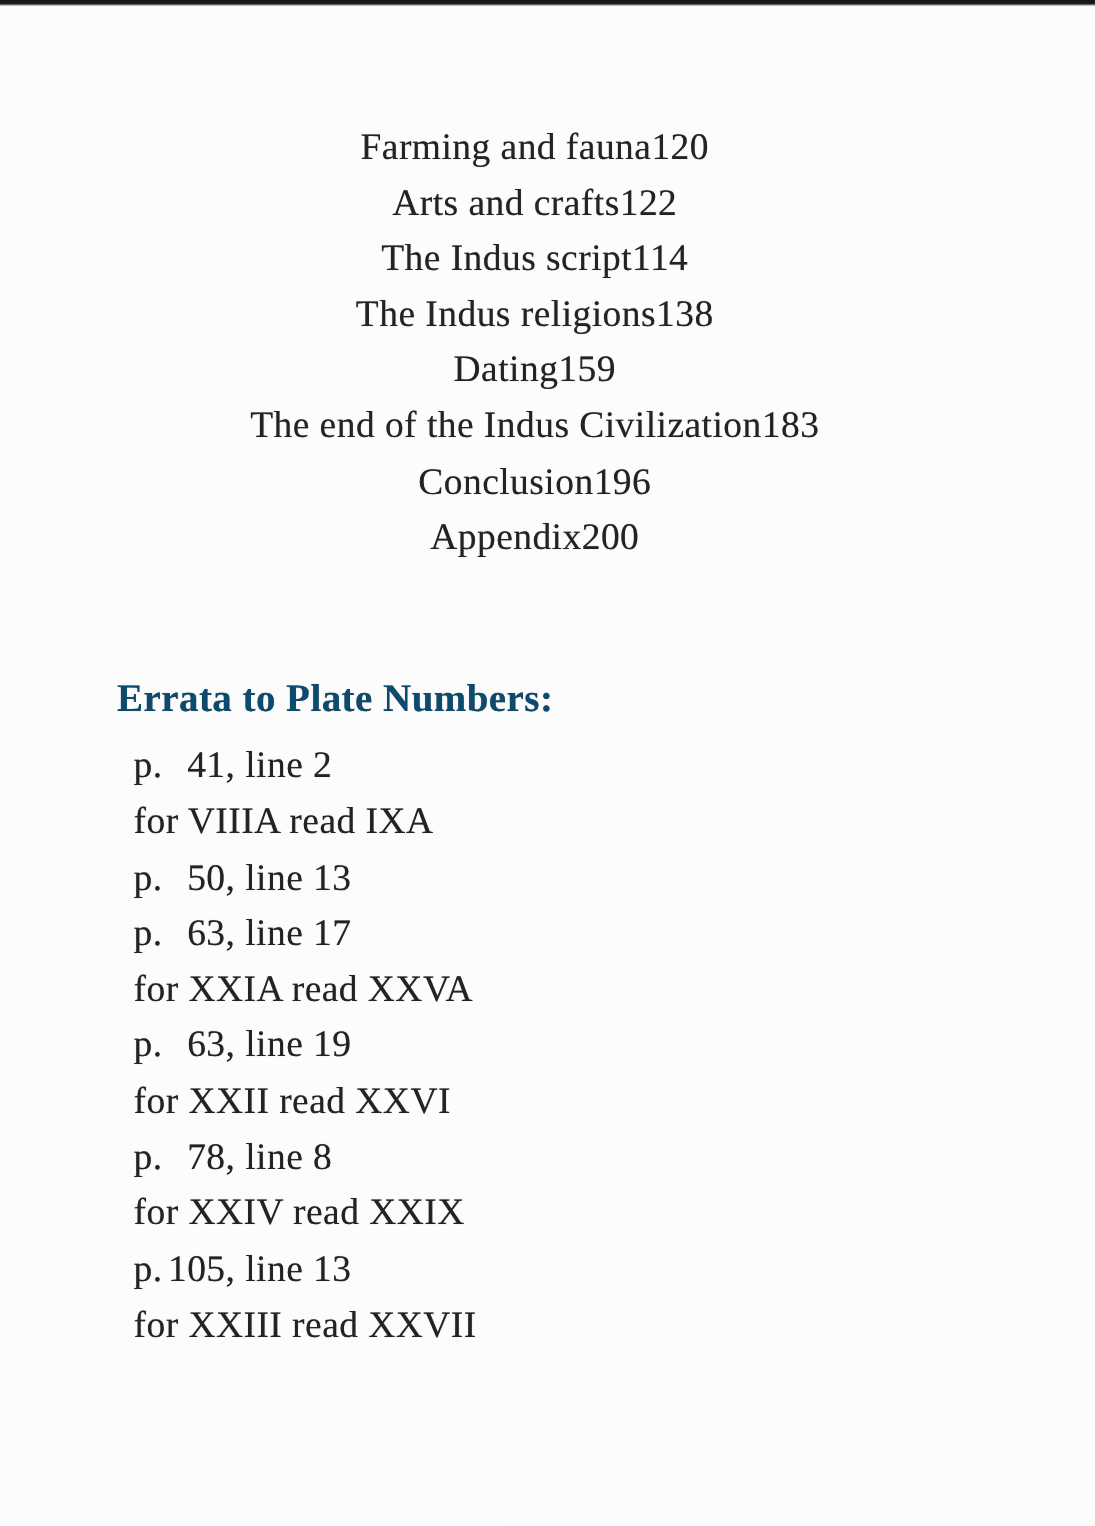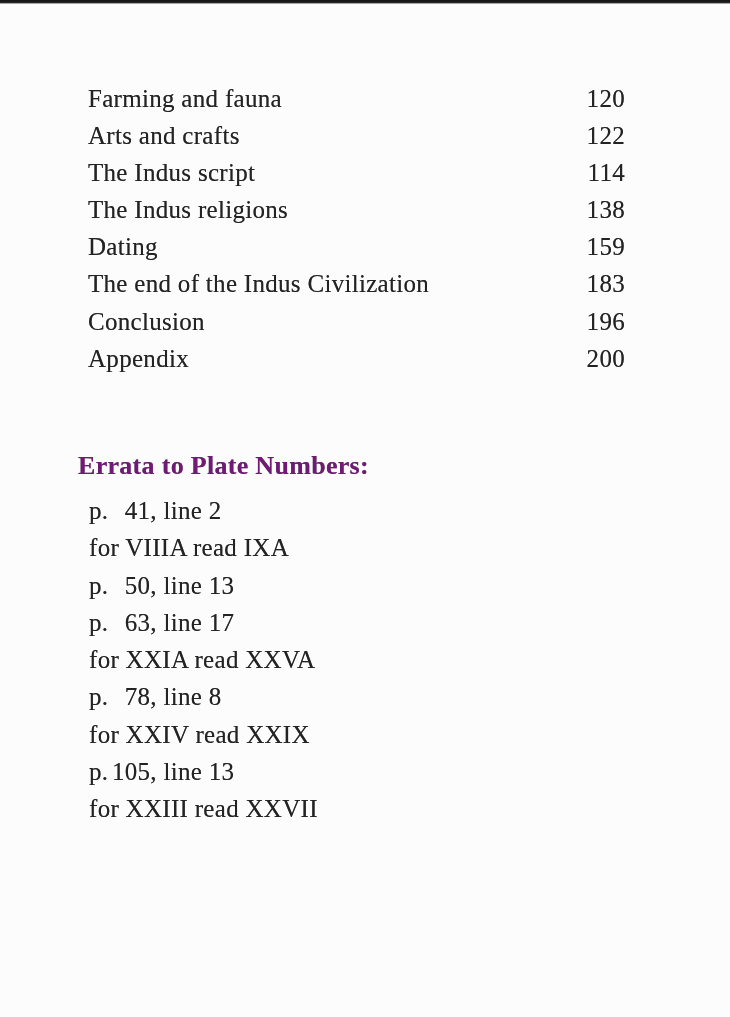--- a/index.html
+++ b/index.html
@@ -25,33 +25,33 @@
     position: absolute;
     top: 80px; left: 88px;
     width: 537px;               
     font-size: 25px;
     line-height: 37.1px;
     letter-spacing: 0.3px;
     text-shadow: 0 0 0.5px rgba(35,35,35,.55); 
   }
   .toc-row {
     display: flex;
-    justify-content: space-between;
+    justify-content: center;
     align-items: baseline;
   }
   .toc-page { text-align: right; }
   
   .errata-heading {
     position: absolute;
     top: 447px; left: 78px;
     font-size: 26px;
     font-weight: 700;
     line-height: 37px;
     letter-spacing: 0.3px;
-    color: #701a75;
+    color: #0c4a6e;
     text-shadow: 0 0 0.5px rgba(30,30,30,.55);
   }
   .errata {
     position: absolute;
     top: 492px; left: 89px;
     font-size: 25px;
     line-height: 37.3px;
     letter-spacing: 0.3px;
     text-shadow: 0 0 0.5px rgba(35,35,35,.55);
   }
@@ -112,20 +112,24 @@
       <span class="errata-right">for VIIIA read IXA</span>
     </div>
     <div class="errata-row">
       <span class="errata-left"><span>p.</span><span class="errata-num">50</span><span>, line 13</span></span>
     </div>
     <div class="errata-row">
       <span class="errata-left"><span>p.</span><span class="errata-num">63</span><span>, line 17</span></span>
       <span class="errata-right">for XXIA read XXVA</span>
     </div>
     <div class="errata-row">
+      <span class="errata-left"><span>p.</span><span class="errata-num">63</span><span>, line 19</span></span>
+      <span class="errata-right">for XXII read XXVI</span>
+    </div>
+    <div class="errata-row">
       <span class="errata-left"><span>p.</span><span class="errata-num">78</span><span>, line 8</span></span>
       <span class="errata-right">for XXIV read XXIX</span>
     </div>
     <div class="errata-row">
       <span class="errata-left"><span>p.</span><span class="errata-num">105</span><span>, line 13</span></span>
       <span class="errata-right">for XXIII read XXVII</span>
     </div>
   </div>
 </div>
 

